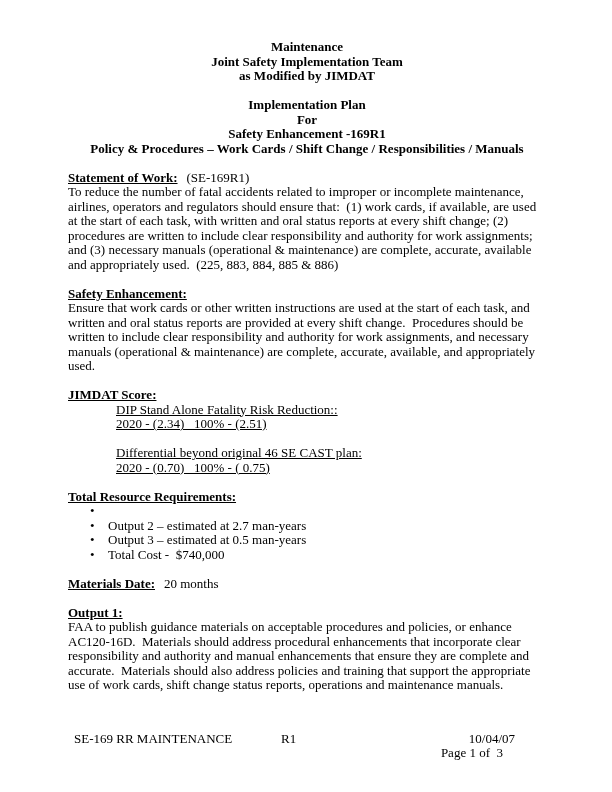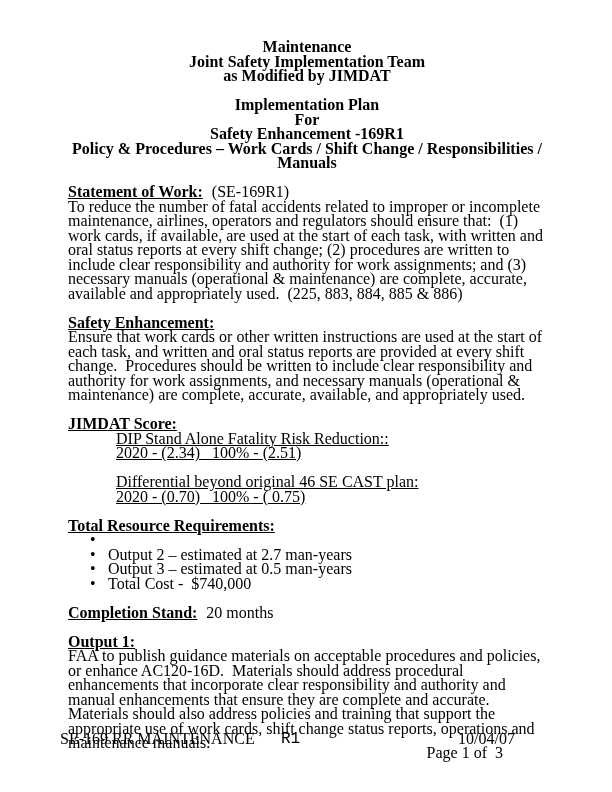--- a/index.html
+++ b/index.html
@@ -5,38 +5,38 @@
   html, body { margin: 0; padding: 0; background: #ffffff; }
   .page {
     position: relative;
     width: 612px;
     height: 792px;
     box-sizing: border-box;
     padding: 40px 66px 0 68px;
     background: #ffffff;
     color: #000000;
     font-family: "Liberation Serif", "DejaVu Serif", serif;
-    font-size: 16px;
+    font-size: 13px;
     line-height: 14.5px;
     overflow: hidden;
   }
   .title-block { text-align: center; font-weight: bold; }
   .title-line { white-space: pre-wrap; }
   .blank-line { height: 14.5px; }
   .section { margin-top: 14.5px; }
   .section-first { }
   .h { font-weight: bold; text-decoration: underline; }
   .h-suffix { margin-left: 9px; white-space: pre-wrap; }
   .body-text { white-space: pre-wrap; }
   .indent { margin-left: 48px; white-space: pre-wrap; text-decoration: underline; }
   .bullet-list { margin: 0; padding: 0; list-style: none; }
   .bullet-item { display: flex; margin-left: 22px; }
   .bullet-glyph { width: 18px; flex: 0 0 18px; }
-  .footer-left  { position: absolute; left: 60px;  top: 732px; }
-  .footer-center{ position: absolute; left: 281px; top: 732px; font-family: Liberation Mono, monospace; }
+  .footer-left  { position: absolute; left: 74px;  top: 732px; }
+  .footer-center{ position: absolute; left: 281px; top: 732px; }
   .footer-right { position: absolute; left: 392px; top: 732px; width: 123px; text-align: right; }
   .footer-page  { position: absolute; left: 380px; top: 746px; width: 123px; text-align: right; white-space: pre-wrap; }
 </style>
 </head>
 <body>
 
 <div class="page">
 
   <div class="title-block">
     <div class="title-line">Maintenance</div>
@@ -86,21 +86,21 @@
         <span class="body-text">Output 3 – estimated at 0.5 man-years</span>
       </li>
       <li class="bullet-item">
         <span class="bullet-glyph">•</span>
         <span class="body-text">Total Cost -  $740,000</span>
       </li>
     </ul>
   </div>
 
   <div class="section">
-    <span class="h">Completion Stand:</span><span class="h-suffix">20 months</span>
+    <span class="h">Materials Date:</span><span class="h-suffix">20 months</span>
   </div>
 
   <div class="section">
     <div class="h">Output 1:</div>
     <div class="body-text">FAA to publish guidance materials on acceptable procedures and policies, or enhance AC120-16D.  Materials should address procedural enhancements that incorporate clear responsibility and authority and manual enhancements that ensure they are complete and accurate.  Materials should also address policies and training that support the appropriate use of work cards, shift change status reports, operations and maintenance manuals.</div>
   </div>
 
   <div class="footer-left">SE-169 RR MAINTENANCE</div>
   <div class="footer-center">R1</div>
   <div class="footer-right">10/04/07</div>

